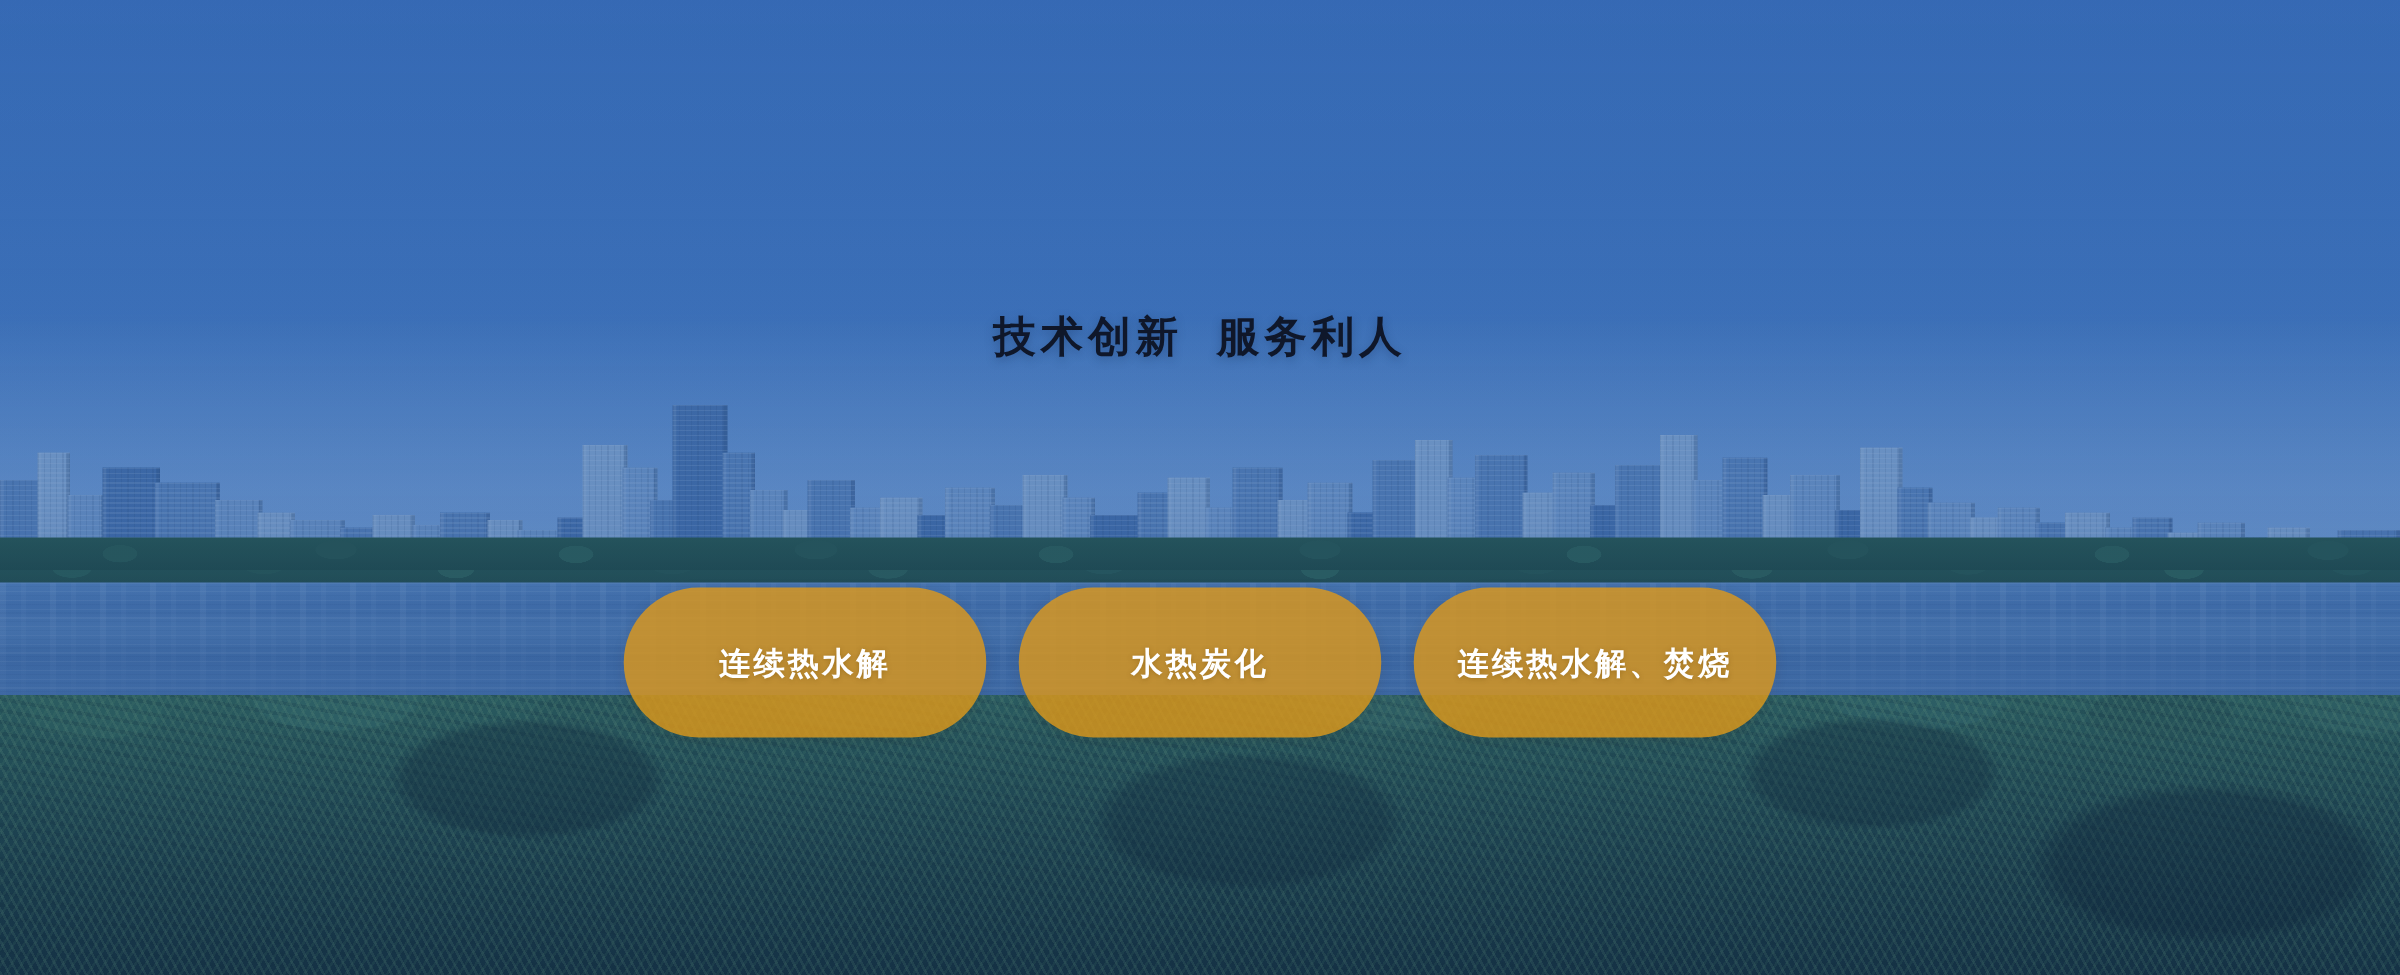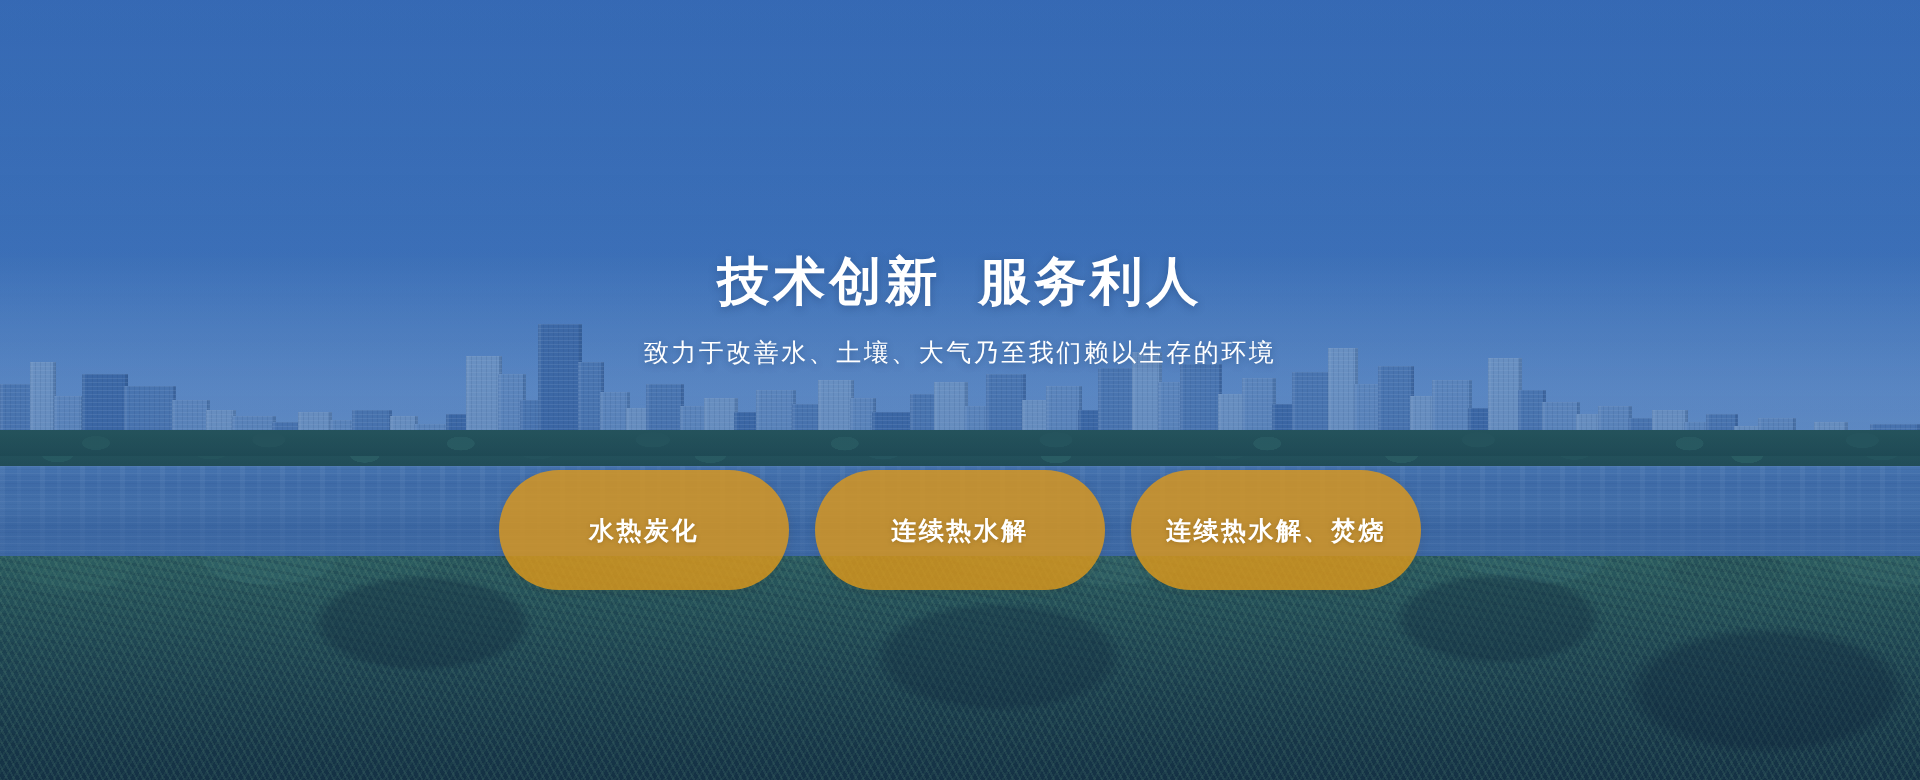--- a/index.html
+++ b/index.html
@@ -152,22 +152,22 @@
     position:absolute; inset:0;
     background:linear-gradient(180deg, rgba(70,130,200,.22) 0%, rgba(55,110,185,.26) 60%, rgba(30,70,135,.34) 100%);
   }
 
   
   .copy {
     position:absolute; left:0; right:0; top:250px;
     text-align:center; z-index:8;
   }
   .title {
-    color:#ffffff;
-    font-size:52px;
+    color:#0f172a;
+    font-size:34px;
     font-weight:bold;
     letter-spacing:4px;
     line-height:1.22;
     text-shadow:0 2px 8px rgba(20,50,95,.38);
     white-space:pre;
   }
   .subtitle {
     margin-top:22px;
     color:#ffffff;
     font-size:25px;
@@ -288,28 +288,27 @@
 
   <div class="water"></div>
 
   <div class="mangrove"></div>
 
   <div class="tint"></div>
   <div class="tint2"></div>
 
   <div class="copy">
     <div class="title">技术创新  服务利人</div>
-    <div class="subtitle">致力于改善水、土壤、大气乃至我们赖以生存的环境</div>
   </div>
 
   <div class="pills">
     <div class="pill">
-      <span class="pill-label">水热炭化</span>
+      <span class="pill-label">连续热水解</span>
     </div>
     <div class="pill">
-      <span class="pill-label">连续热水解</span>
+      <span class="pill-label">水热炭化</span>
     </div>
     <div class="pill">
       <span class="pill-label">连续热水解、焚烧</span>
     </div>
   </div>
 
 </div>
 
 </body></html>

